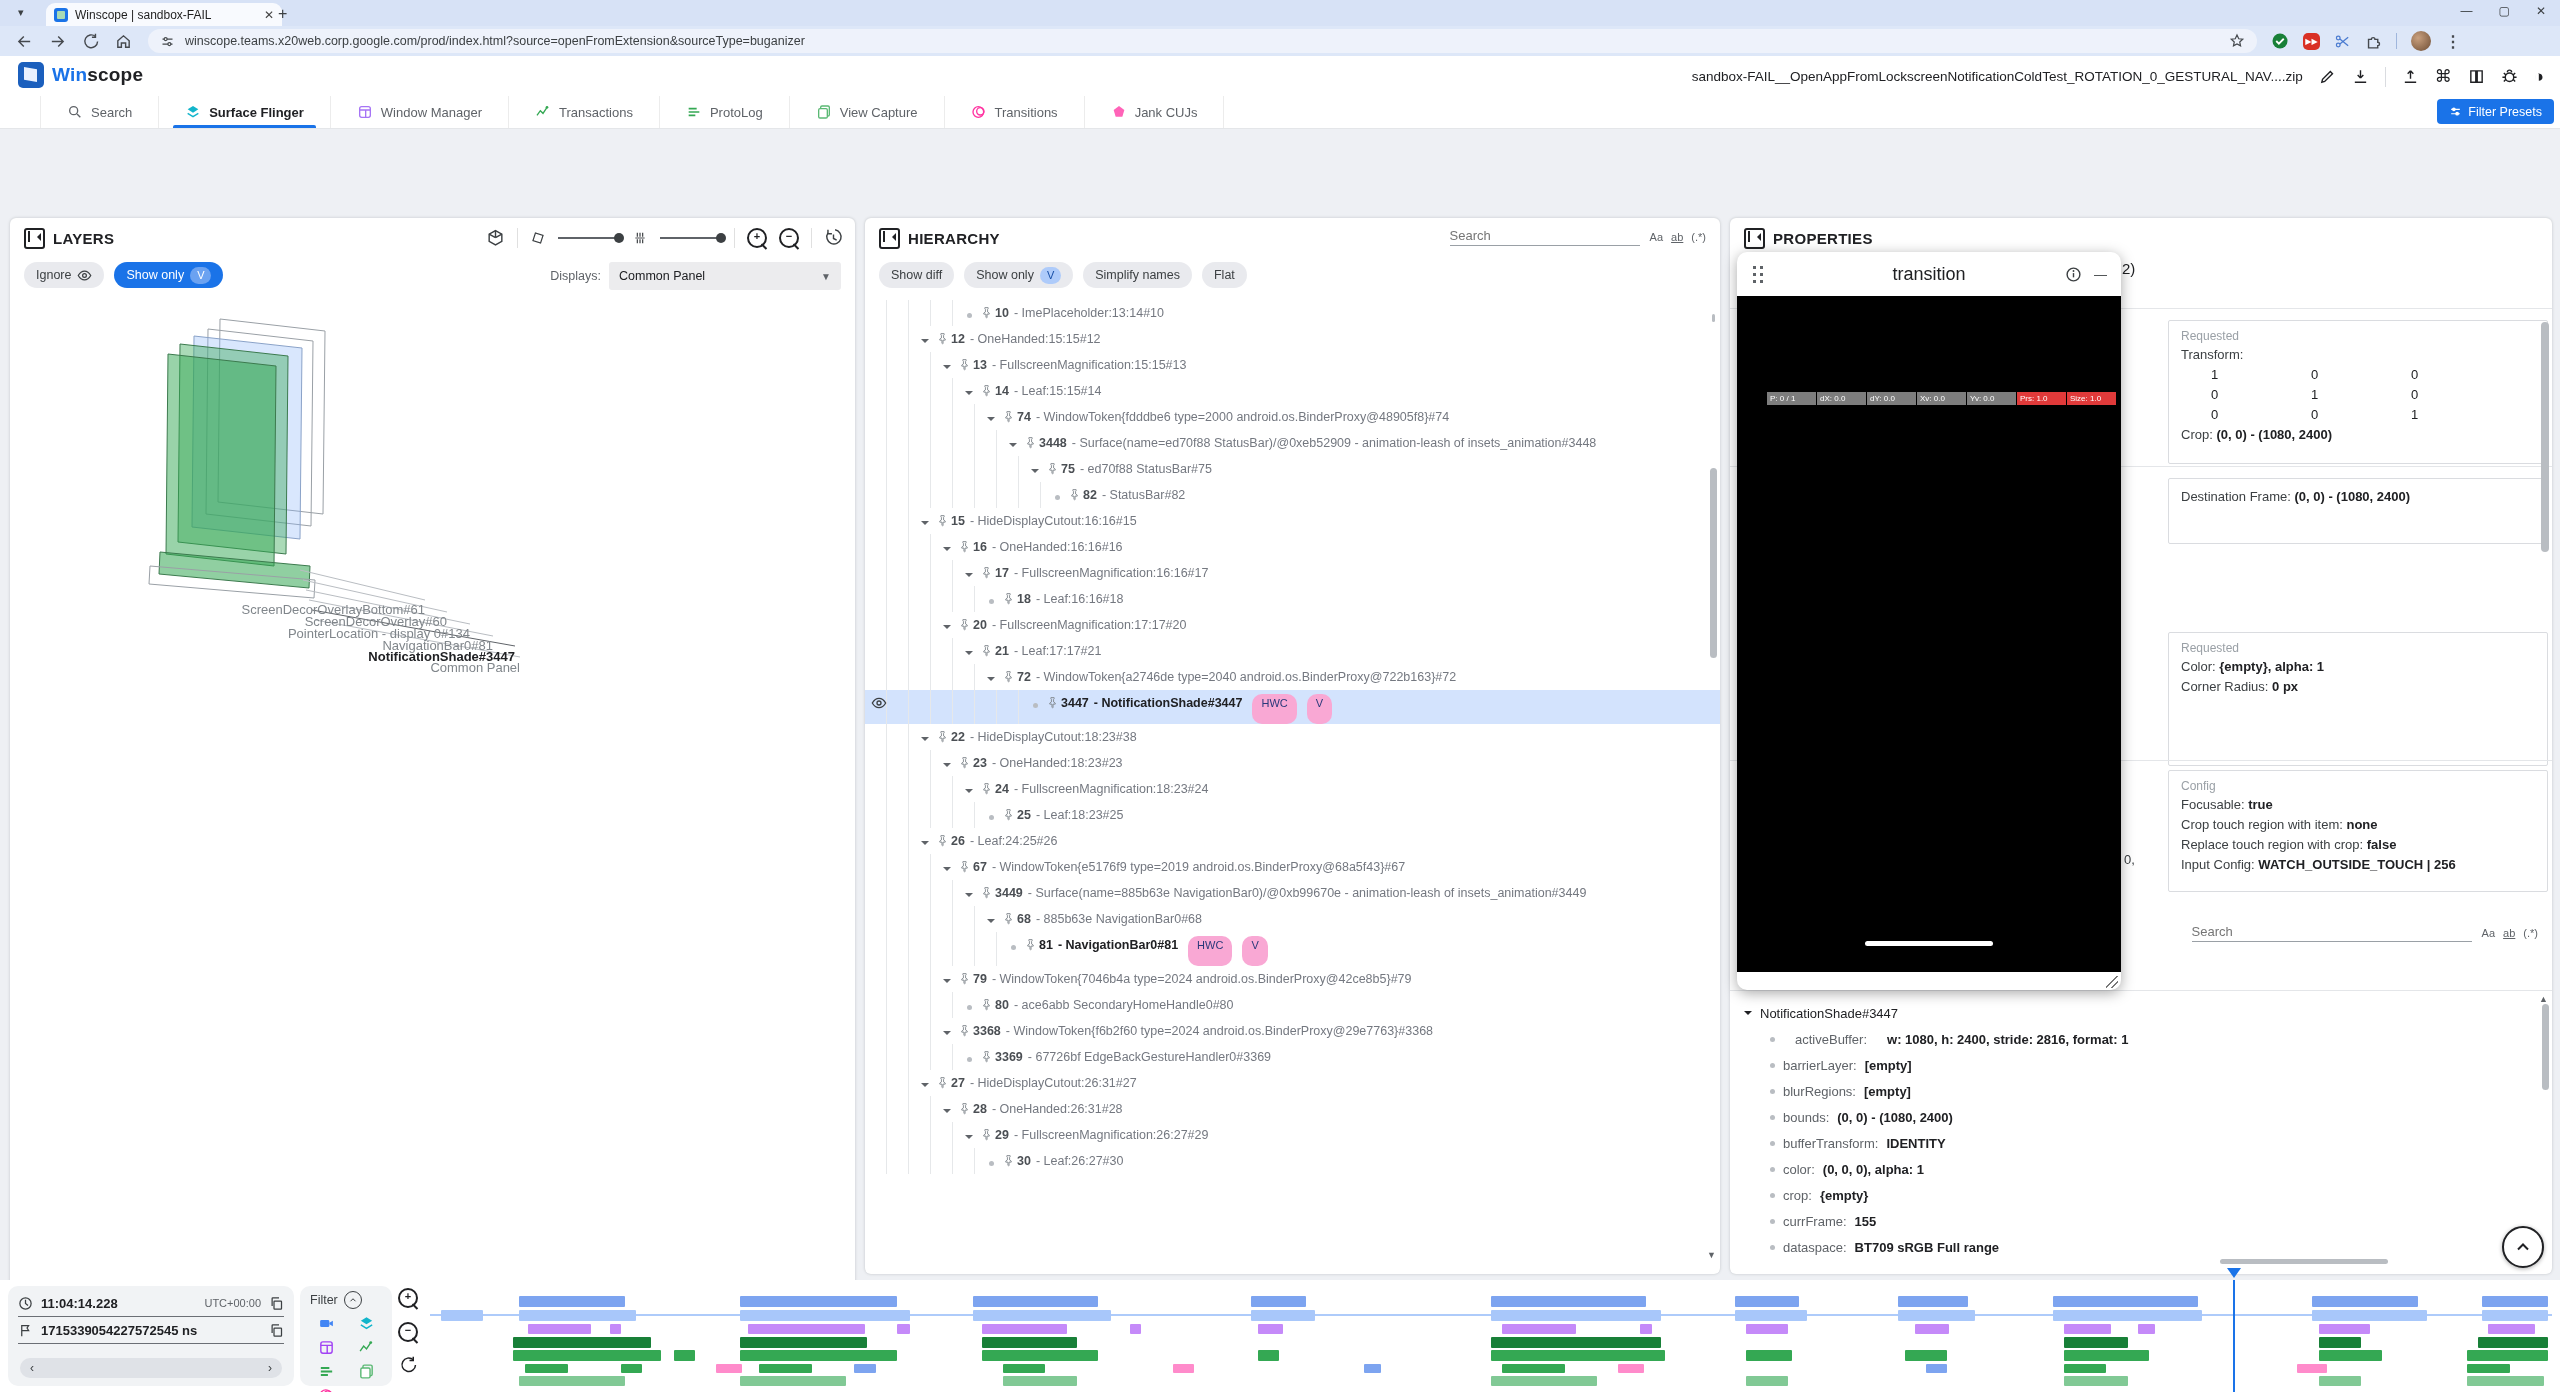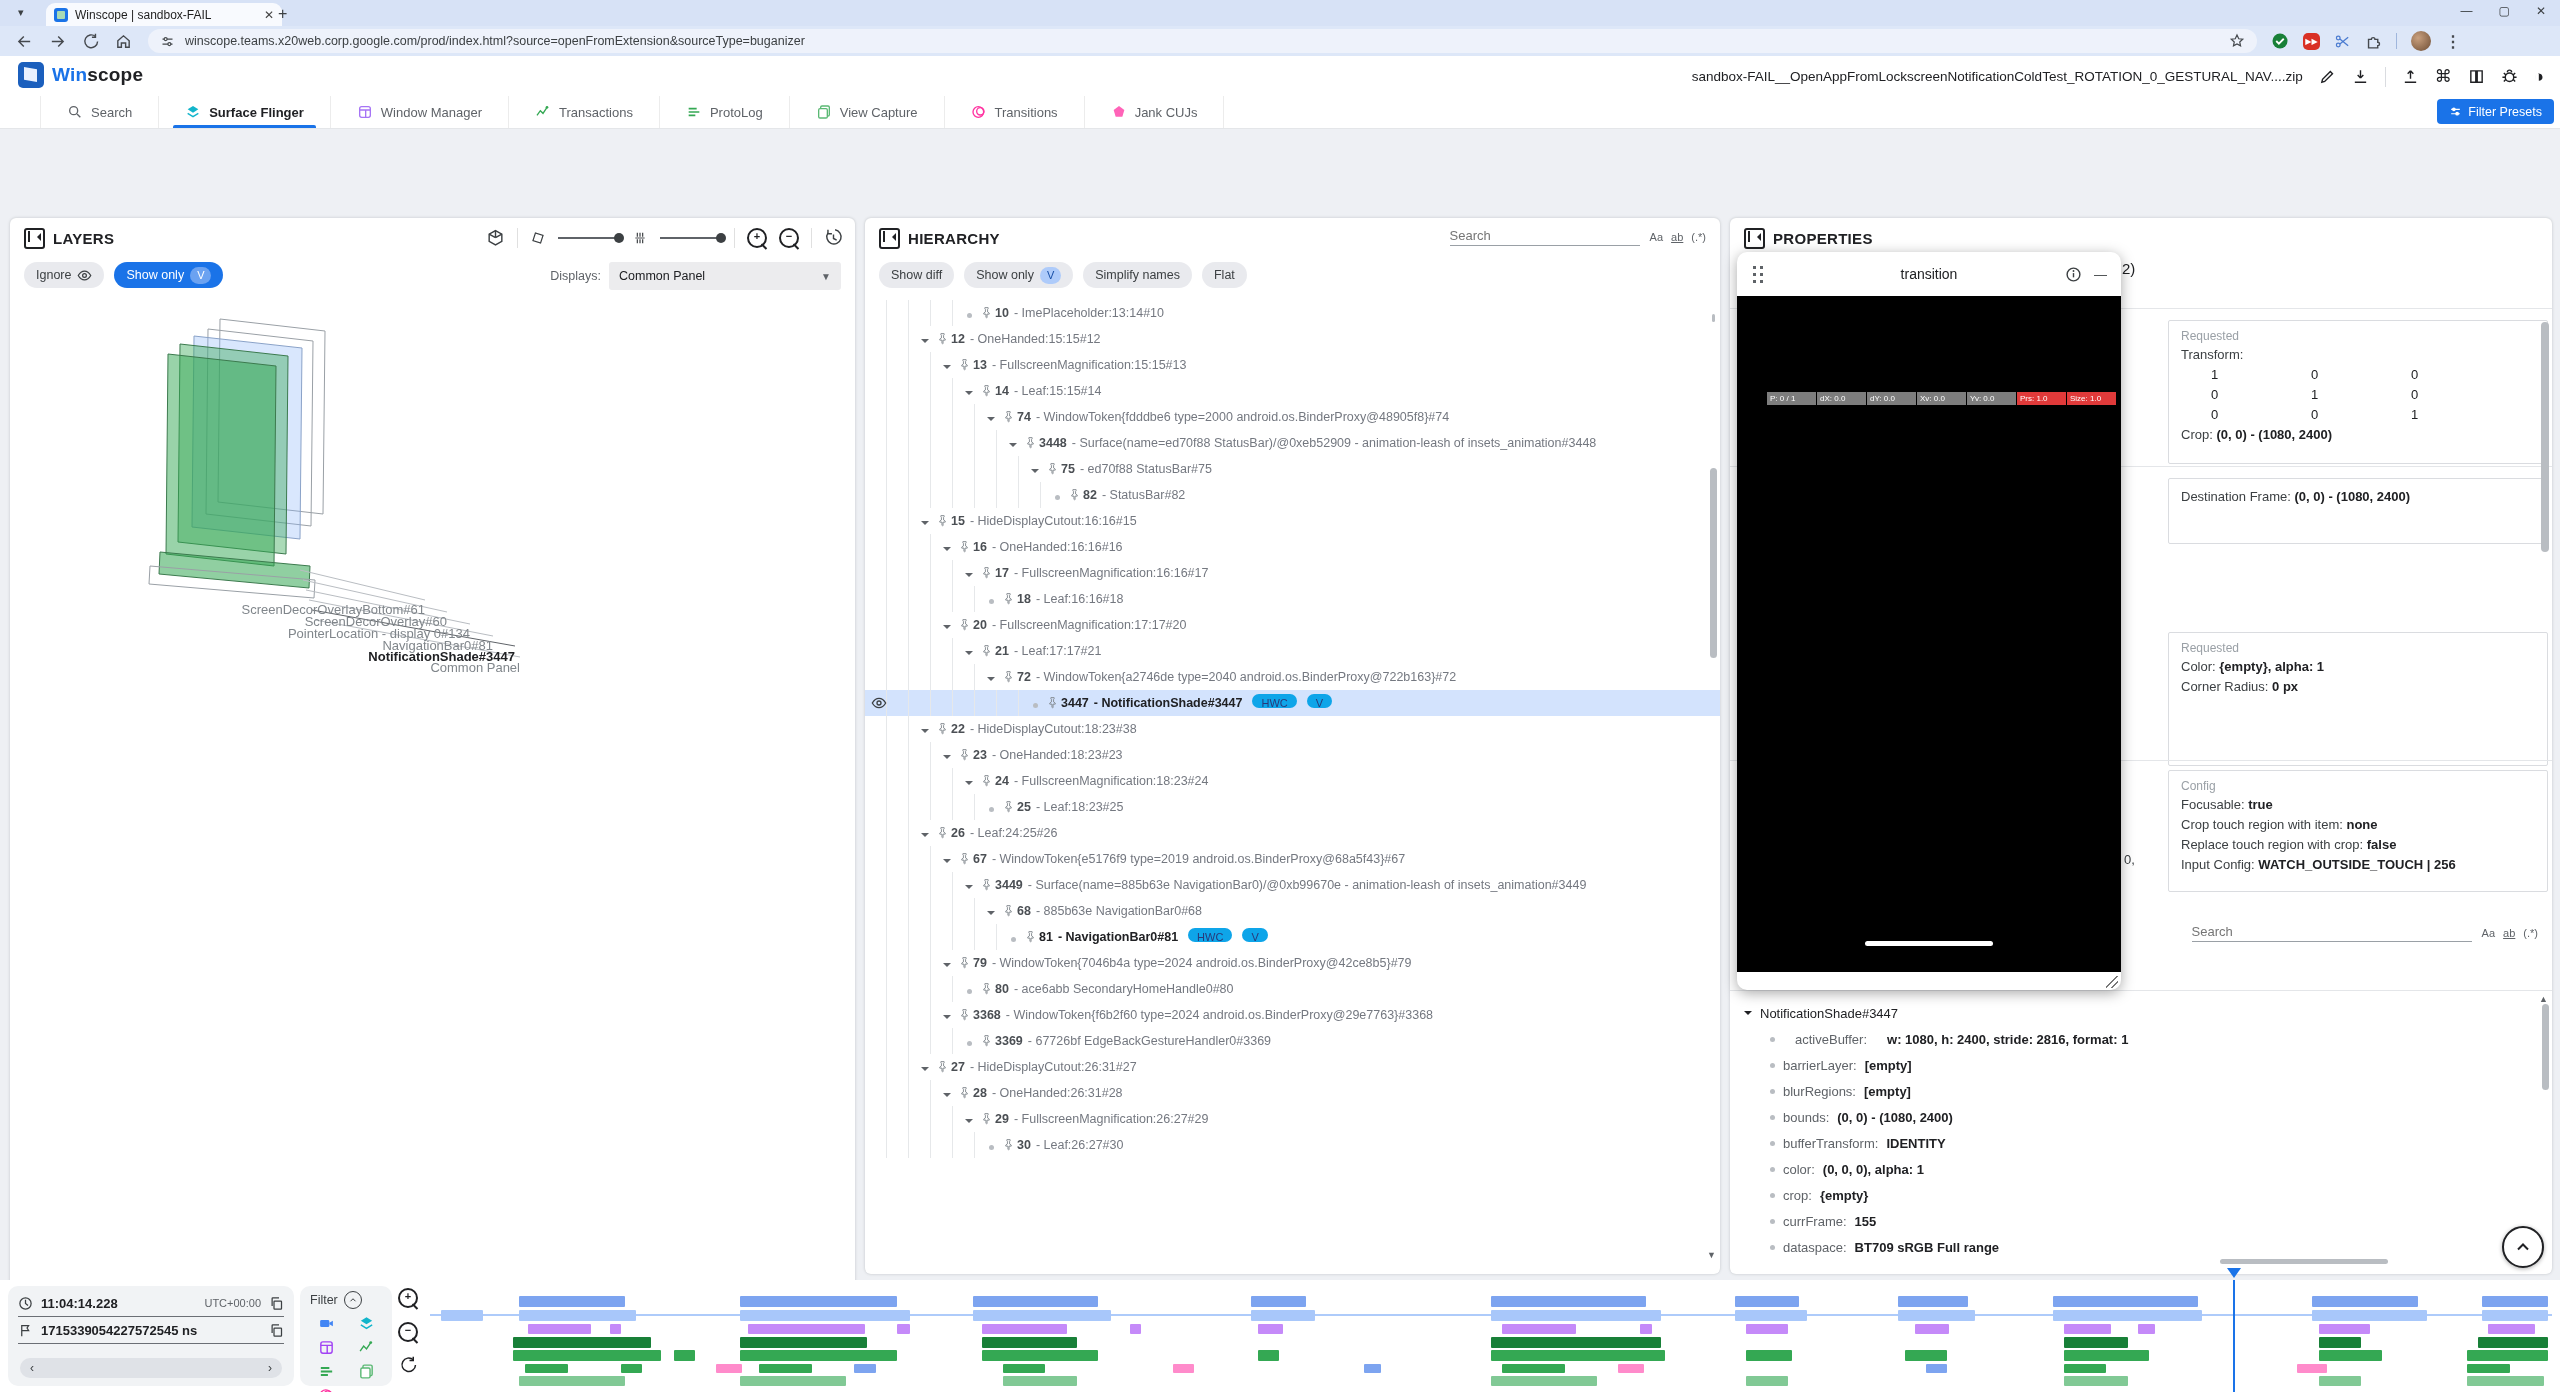--- a/index.html
+++ b/index.html
@@ -64,42 +64,42 @@
   .trow{position:relative;display:flex;align-items:flex-start;line-height:26px;color:#747880;padding-right:18px;}
   .trow.sel{background:#d3e3fd;color:#3c4043;}
   .indent{flex:0 0 auto;align-self:stretch;background-image:repeating-linear-gradient(to right,transparent 0 21px,#e6e8ea 21px 22px);}
   .marker{flex:0 0 16px;display:flex;justify-content:center;margin-top:10px;}
   .tri{width:0;height:0;border:4.5px solid transparent;border-top-color:#5f6368;margin-top:3px;}
   .dot{width:5px;height:5px;border-radius:50%;background:#b9bdc2;margin-top:3px;}
   .pinw{flex:0 0 18px;padding-top:6px;display:flex;justify-content:center;color:#80868b;}
   .tnum{font-weight:bold;color:#4b4f54;margin-right:5px;white-space:nowrap;}
   .trow.b .ttext,.trow.b .tnum{color:#202124;font-weight:bold;}
   .ttext{word-break:break-word;}
-  .chip{background:#0ea5e9;color:#29397a;border-radius:10px;padding:0 9px;font-size:11px;line-height:18px;height:14px;
+  .chip{background:#f9a8d4;color:#29397a;border-radius:10px;padding:0 9px;font-size:11px;line-height:18px;height:30px;
     display:inline-block;margin-left:10px;margin-top:4px;flex:0 0 auto;}
   .eyeic{position:absolute;left:6px;top:5px;color:#3c4043;}
   
   .pcard{position:absolute;border:1px solid #dadce0;border-radius:2px;background:#fff;font-size:13px;padding:8px 12px;}
   .plabel{color:#9aa0a6;font-size:12px;margin-bottom:2px;}
   .prow{line-height:20px;color:#3c4043;}
   .prow b{color:#202124;}
   .mgrid{display:grid;grid-template-columns:1fr 1fr 1fr;width:300px;margin-left:30px;}
   .mgrid span{line-height:20px;}
   .pdivider{position:absolute;height:1px;background:#e4e6e9;left:0;right:0;}
   .scroll{position:absolute;background:#b9bdc2;border-radius:4px;}
   
   .btree{position:absolute;font-size:13px;color:#3c4043;}
   .btrow{display:flex;align-items:center;height:26px;gap:8px;}
   .btrow .k{color:#5f6368;}
   .btrow b{color:#202124;}
   
   .overlay{position:absolute;left:1737px;top:252px;width:384px;height:738px;background:#fff;border-radius:10px;
     box-shadow:0 3px 14px rgba(0,0,0,.35);z-index:30;}
   .obar{position:absolute;left:0;top:0;right:0;height:44px;display:flex;align-items:center;padding:0 14px;gap:10px;}
-  .otitle{position:absolute;left:0;right:0;text-align:center;font-size:14px;color:#202124;}
+  .otitle{position:absolute;left:0;right:0;text-align:center;font-size:18px;color:#202124;}
   .oscreen{position:absolute;left:0;top:44px;right:0;bottom:18px;background:#000;}
   .dbgbar{position:absolute;left:30px;right:4px;top:96px;height:13px;display:flex;}
   .dbgbar div{flex:1;font-size:8px;color:#fff;line-height:13px;padding-left:3px;white-space:nowrap;overflow:hidden;
     background:#7d7d7d;border-right:1px solid #000;}
   .dbgbar div.red{background:#e03a3a;}
   .homebar{position:absolute;left:50%;bottom:26px;width:128px;height:5px;margin-left:-64px;background:#fff;border-radius:3px;}
   .resize{position:absolute;right:3px;bottom:2px;width:12px;height:12px;
     background:linear-gradient(135deg,transparent 45%,#777 45% 52%,transparent 52% 70%,#777 70% 77%,transparent 77%);}
   .dragdots{width:14px;height:20px;background-image:radial-gradient(#5f6368 1.6px,transparent 1.8px);background-size:7px 7px;}
   

